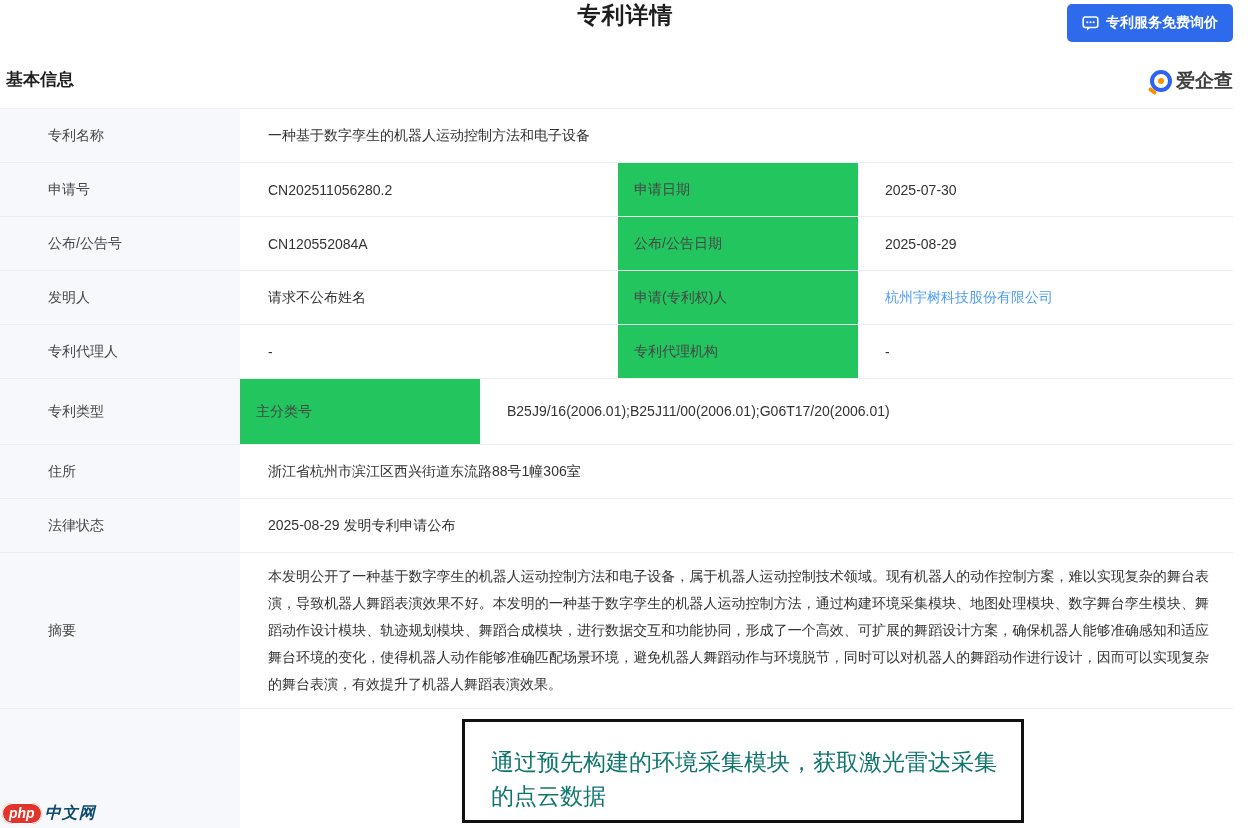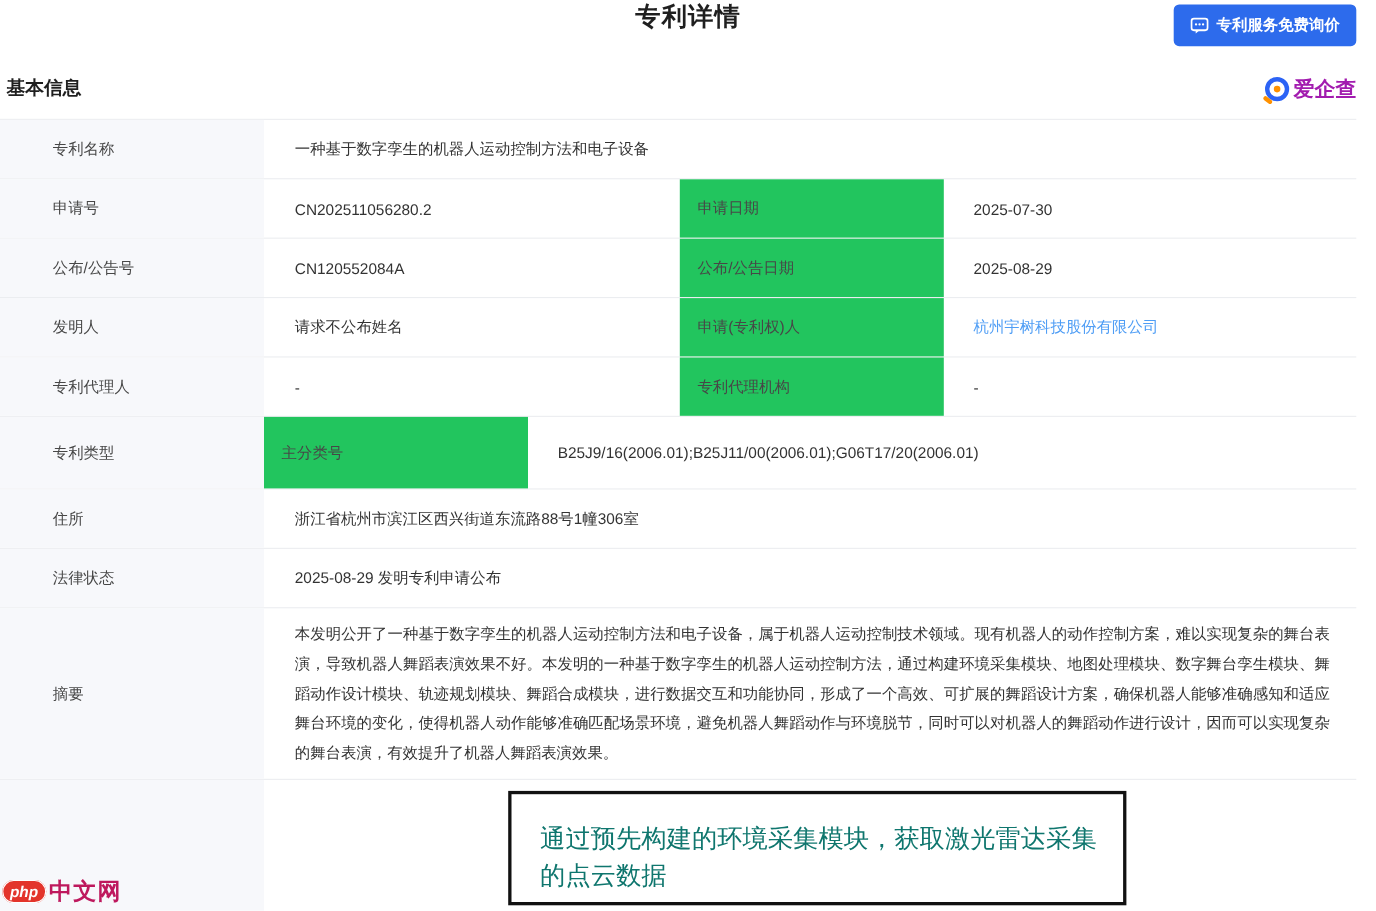--- a/index.html
+++ b/index.html
@@ -9,21 +9,21 @@
   
   .header { position:relative; height:50px; }
   .page-title { text-align:center; font-size:23px; font-weight:bold; color:#1f1f1f; letter-spacing:1px; }
   .quote-btn { position:absolute; top:4px; right:18px; height:38px; background:#2D6BEC; color:#fff;
     border:none; border-radius:5px; font-size:14px; font-weight:bold; padding:0 15px;
     display:flex; align-items:center; gap:7px; cursor:pointer; font-family:inherit; }
 
   
   .section-bar { display:flex; justify-content:space-between; align-items:flex-start; padding:18px 18px 14px 6px; }
   .section-title { font-size:17px; font-weight:bold; color:#1f1f1f; }
-  .brand { display:flex; align-items:center; gap:4px; font-size:19px; font-weight:bold; color:#a21caf; cursor:pointer; }
+  .brand { display:flex; align-items:center; gap:4px; font-size:19px; font-weight:bold; color:#404040; cursor:pointer; }
   .aqc-icon { width:22px; height:22px; position:relative; display:inline-block; }
   .aqc-ring { position:absolute; inset:0; border:4px solid #2C63F5; border-radius:50%; }
   .aqc-dot { position:absolute; left:8px; top:8px; width:6px; height:6px; background:#FF9100; border-radius:50%; }
   .aqc-tail { position:absolute; left:-2px; bottom:-1px; width:9px; height:4px; background:#FF9100; border-radius:2px; transform:rotate(38deg); }
 
   
   .table { width:1233px; border-top:1px solid #EBEDF0; font-size:14px; }
   .row { display:flex; border-bottom:1px solid #EBEDF0; min-height:54px; }
   .cell { display:flex; align-items:center; }
   .lab  { width:240px; flex-shrink:0; background:#F7F8FB; padding-left:48px; color:#474747; }
@@ -39,21 +39,21 @@
   
   .row-figure { border-bottom:none; min-height:160px; }
   .fig-area { flex:1; position:relative; display:block; }
   .fig-box { margin:10px 0 0 222px; width:562px; border:3px solid #111; padding:24px 24px 6px 26px;
     font-family:"Liberation Serif","DejaVu Serif",serif; font-size:23px; line-height:34px; color:#0f766e; }
 
   
   .php-logo { position:absolute; left:2px; bottom:4px; display:flex; align-items:center; gap:3px; z-index:5; }
   .php-badge { background:#E3342B; color:#fff; font-style:italic; font-weight:bold; font-size:14px;
     border-radius:11px; padding:2px 7px 3px 7px; box-shadow:0 0 0 1px #fff inset; }
-  .php-suffix { font-size:21px; font-weight:bold; color:#be185d; letter-spacing:1px; }
+  .php-suffix { font-size:16px; font-weight:bold; font-style:italic; color:#0c4a6e; letter-spacing:1px; }
 </style>
 </head>
 <body>
 
 <div class="header">
   <div class="page-title">专利详情</div>
   <button class="quote-btn">
     <span style="display:flex;">
       <svg width="17" height="17" viewBox="0 0 17 17">
         <rect x="1.2" y="2" width="14.6" height="10.5" rx="2.2" fill="none" stroke="#fff" stroke-width="1.6"></rect>

